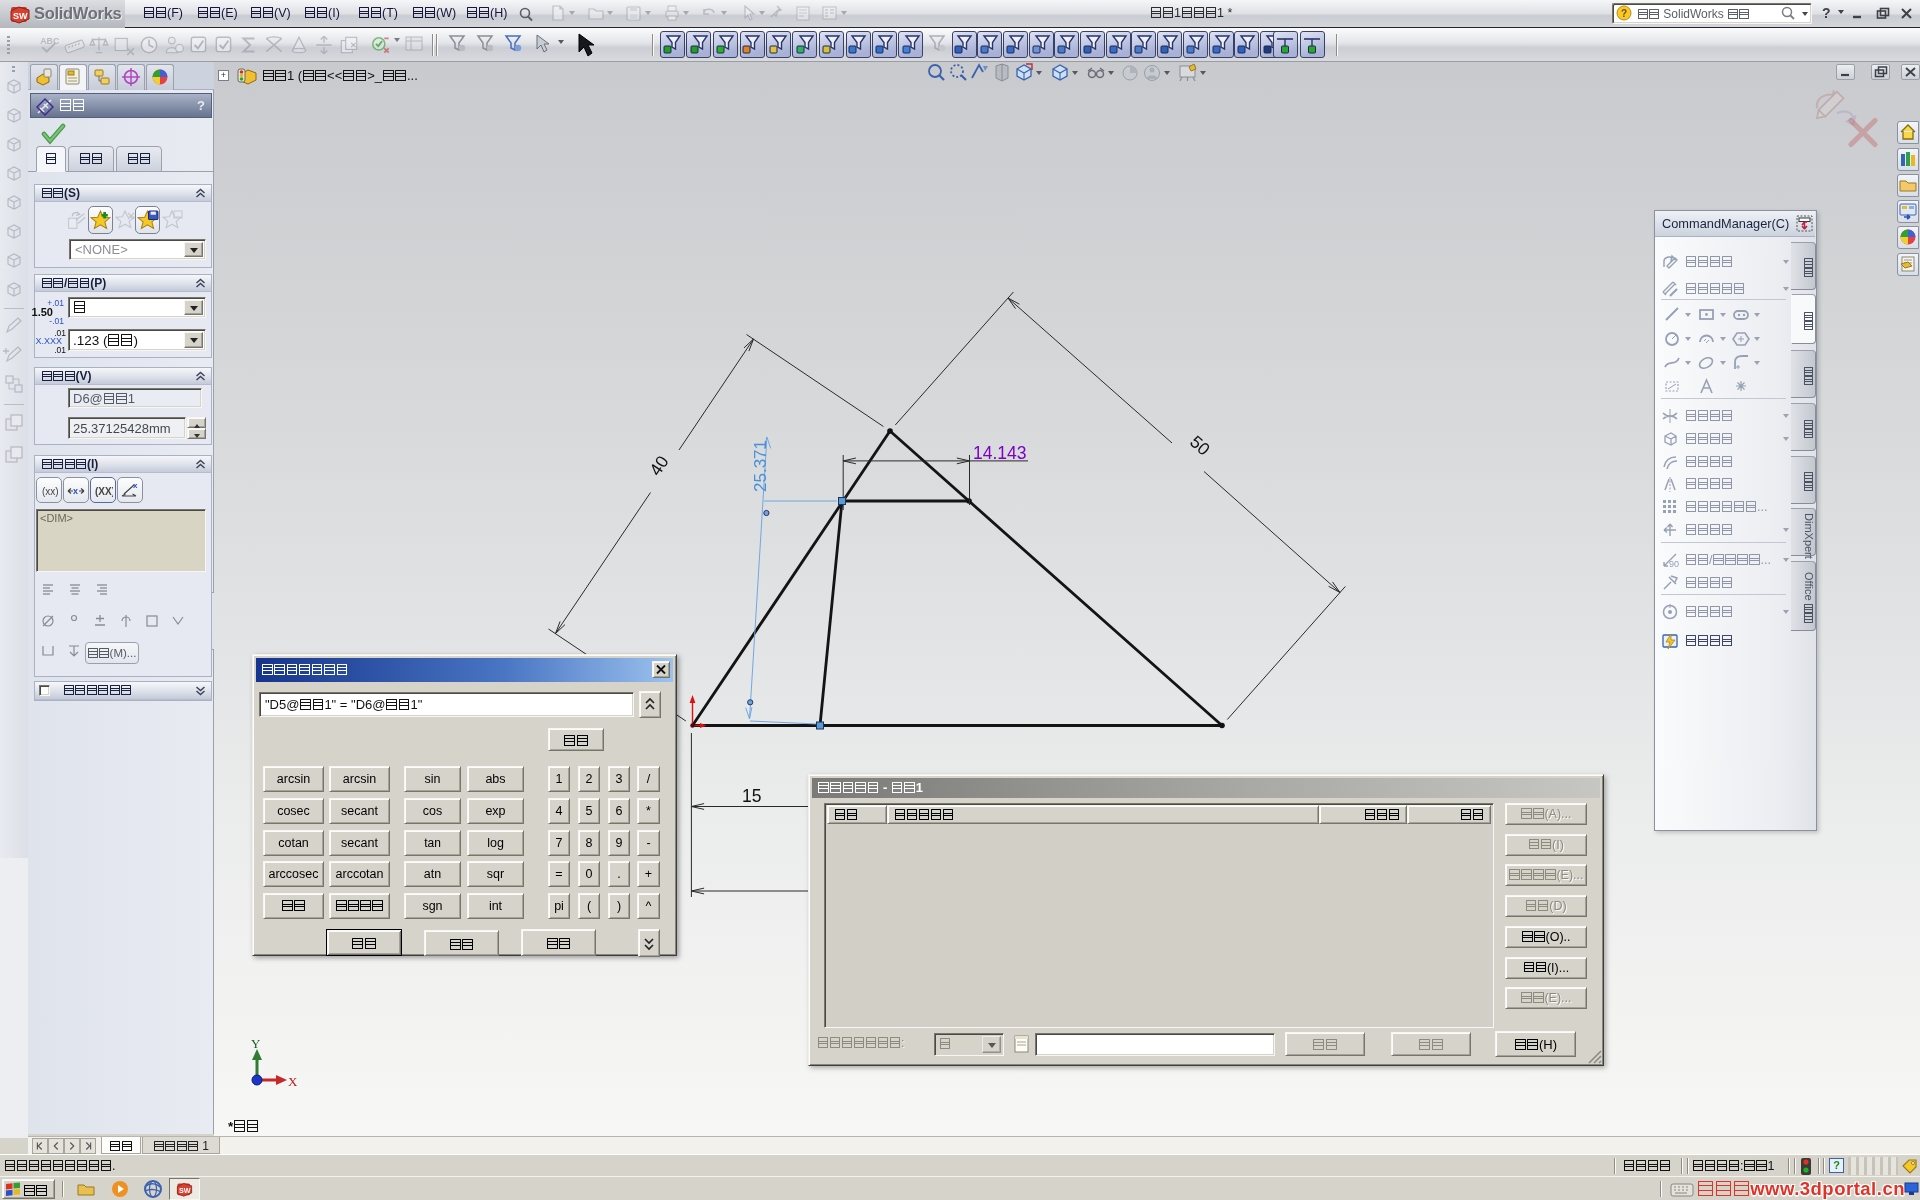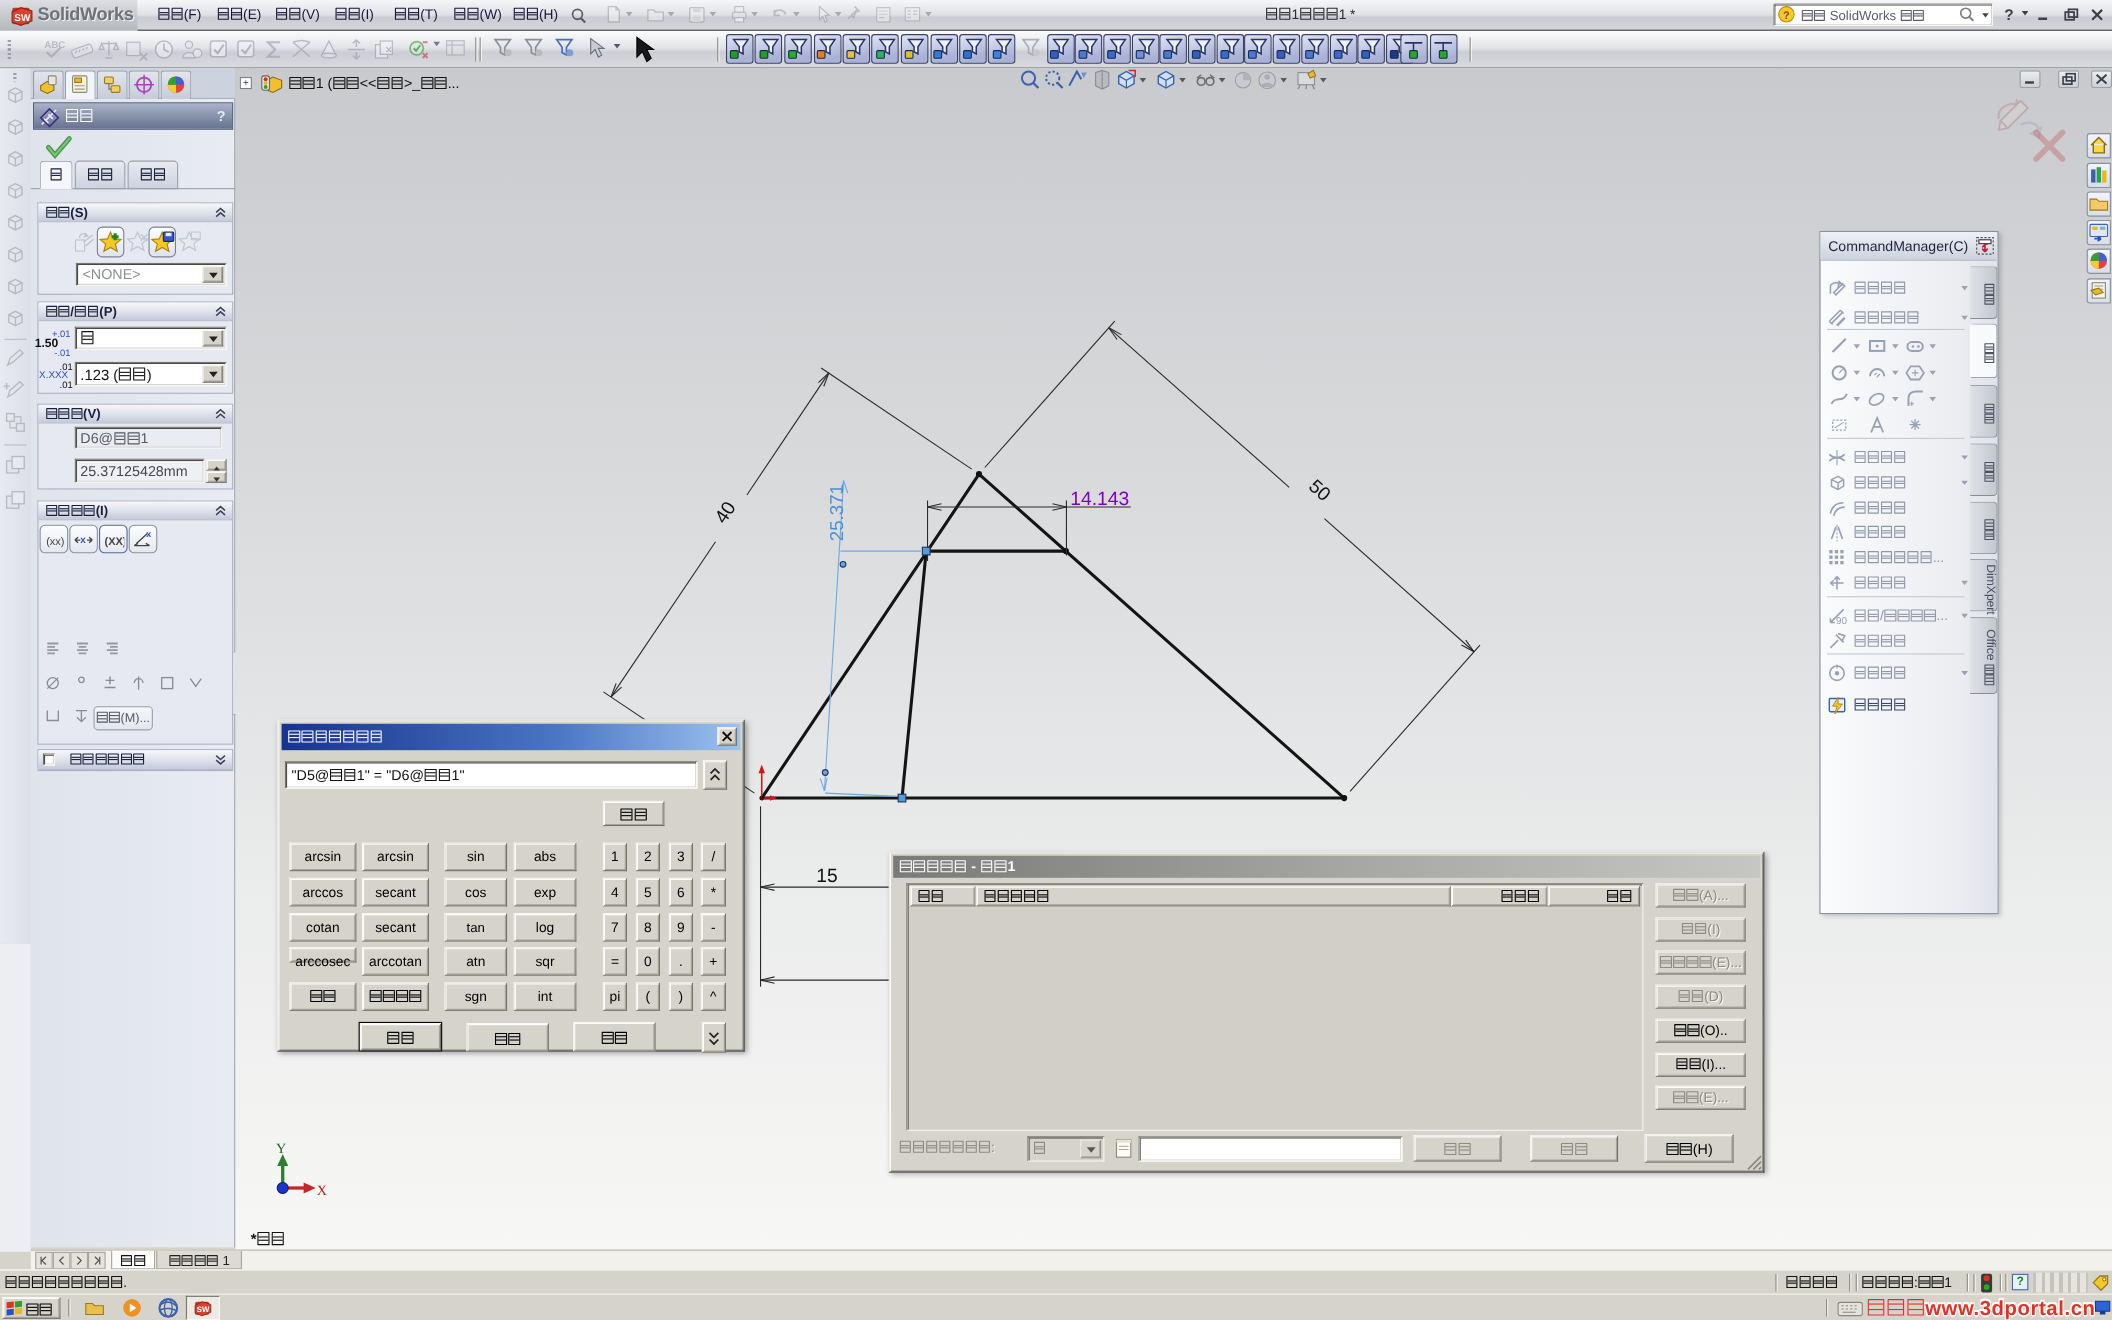--- a/index.html
+++ b/index.html
@@ -520,20 +520,23 @@
     </svg>
     <div class="abs" style="left:62px;top:415px;width:26px;height:26px;border:1.5px solid #5a6a9a;border-radius:5px;background:linear-gradient(#fcfdfe,#e4e8ee)"></div>
     <svg class="abs" style="left:65px;top:418px" width="20" height="20" viewBox="0 0 20 20">
       <text x="2" y="15" font-size="10" font-weight="bold" fill="#444">(XX)</text>
     </svg>
     <div class="abs" style="left:89px;top:415px;width:26px;height:26px;border:1.5px solid #8a92a0;border-radius:5px;background:linear-gradient(#fcfdfe,#e4e8ee)"></div>
     <svg class="abs" style="left:92px;top:418px" width="20" height="20" viewBox="0 0 20 20">
       <path d="M2 16 L16 16 M2 16 l3.5 -2 M2 16 l-0 0 M16 16 l-3.5 -2 M4 14 L14 5" stroke="#444" stroke-width="1.2" fill="none"></path>
       <text x="13" y="8" font-size="8" fill="#2a50c8" font-weight="bold">x</text>
     </svg>
+    <div class="abs sunk" style="left:8px;top:447px;width:170px;height:63px;background:#d9d5c5">
+      <div class="abs" style="left:3px;top:2px;font-size:11px;color:#6a675a">&lt;DIM&gt;</div>
+    </div>
     <svg class="abs" style="left:12px;top:520px;opacity:.75" width="18" height="16" viewBox="0 0 16 16">
       <path d="M2 3h10M2 6h7M2 9h10M2 12h7" stroke="#7a7e88" stroke-width="1.6"></path>
     </svg>
     <svg class="abs" style="left:38px;top:520px;opacity:.75" width="18" height="16" viewBox="0 0 16 16">
       <path d="M3 3h10M4.5 6h7M3 9h10M4.5 12h7" stroke="#7a7e88" stroke-width="1.6"></path>
     </svg>
     <svg class="abs" style="left:64px;top:520px;opacity:.75" width="18" height="16" viewBox="0 0 16 16">
       <path d="M4 3h10M7 6h7M4 9h10M7 12h7" stroke="#7a7e88" stroke-width="1.6"></path>
     </svg>
     <svg class="abs" style="left:12px;top:551px" width="16" height="16" viewBox="0 0 16 16">
@@ -946,37 +949,37 @@
     </div>
     <div class="btn abs" style="left:295px;top:73px;width:56px;height:23px;padding-top:4px;font-size:13px"><i></i><i></i></div>
     <div class="btn abs" style="left:10px;top:111px;width:61px;height:26px;padding-top:5px;font-size:12.5px">arcsin</div>
     <div class="btn abs" style="left:76px;top:111px;width:61px;height:26px;padding-top:5px;font-size:12.5px">arcsin</div>
     <div class="btn abs" style="left:151px;top:111px;width:57px;height:26px;padding-top:5px;font-size:12.5px">sin</div>
     <div class="btn abs" style="left:214px;top:111px;width:57px;height:26px;padding-top:5px;font-size:12.5px">abs</div>
     <div class="btn abs" style="left:295px;top:111px;width:22px;height:26px;padding-top:5px;font-size:12.5px">1</div>
     <div class="btn abs" style="left:325px;top:111px;width:22px;height:26px;padding-top:5px;font-size:12.5px">2</div>
     <div class="btn abs" style="left:355px;top:111px;width:22px;height:26px;padding-top:5px;font-size:12.5px">3</div>
     <div class="btn abs" style="left:384px;top:111px;width:23px;height:26px;padding-top:5px;font-size:12.5px">/</div>
-    <div class="btn abs" style="left:10px;top:143px;width:61px;height:26px;padding-top:5px;font-size:12.5px">arccos</div>
+    <div class="btn abs" style="left:10px;top:143px;width:61px;height:26px;padding-top:5px;font-size:12.5px">cosec</div>
     <div class="btn abs" style="left:76px;top:143px;width:61px;height:26px;padding-top:5px;font-size:12.5px">secant</div>
     <div class="btn abs" style="left:151px;top:143px;width:57px;height:26px;padding-top:5px;font-size:12.5px">cos</div>
     <div class="btn abs" style="left:214px;top:143px;width:57px;height:26px;padding-top:5px;font-size:12.5px">exp</div>
     <div class="btn abs" style="left:295px;top:143px;width:22px;height:26px;padding-top:5px;font-size:12.5px">4</div>
     <div class="btn abs" style="left:325px;top:143px;width:22px;height:26px;padding-top:5px;font-size:12.5px">5</div>
     <div class="btn abs" style="left:355px;top:143px;width:22px;height:26px;padding-top:5px;font-size:12.5px">6</div>
     <div class="btn abs" style="left:384px;top:143px;width:23px;height:26px;padding-top:5px;font-size:12.5px">*</div>
     <div class="btn abs" style="left:10px;top:175px;width:61px;height:26px;padding-top:5px;font-size:12.5px">cotan</div>
     <div class="btn abs" style="left:76px;top:175px;width:61px;height:26px;padding-top:5px;font-size:12.5px">secant</div>
     <div class="btn abs" style="left:151px;top:175px;width:57px;height:26px;padding-top:5px;font-size:12px">tan</div>
     <div class="btn abs" style="left:214px;top:175px;width:57px;height:26px;padding-top:5px;font-size:12.5px">log</div>
     <div class="btn abs" style="left:295px;top:175px;width:22px;height:26px;padding-top:5px;font-size:12.5px">7</div>
     <div class="btn abs" style="left:325px;top:175px;width:22px;height:26px;padding-top:5px;font-size:12.5px">8</div>
     <div class="btn abs" style="left:355px;top:175px;width:22px;height:26px;padding-top:5px;font-size:12.5px">9</div>
     <div class="btn abs" style="left:384px;top:175px;width:23px;height:26px;padding-top:5px;font-size:12.5px">-</div>
-    <div class="btn abs" style="left:10px;top:206px;width:61px;height:14px;padding-top:5px;font-size:12.5px">arccosec</div>
+    <div class="btn abs" style="left:10px;top:206px;width:61px;height:26px;padding-top:5px;font-size:12.5px">arccosec</div>
     <div class="btn abs" style="left:76px;top:206px;width:61px;height:26px;padding-top:5px;font-size:12.5px">arccotan</div>
     <div class="btn abs" style="left:151px;top:206px;width:57px;height:26px;padding-top:5px;font-size:12.5px">atn</div>
     <div class="btn abs" style="left:214px;top:206px;width:57px;height:26px;padding-top:5px;font-size:12.5px">sqr</div>
     <div class="btn abs" style="left:295px;top:206px;width:22px;height:26px;padding-top:5px;font-size:12.5px">=</div>
     <div class="btn abs" style="left:325px;top:206px;width:22px;height:26px;padding-top:5px;font-size:12.5px">0</div>
     <div class="btn abs" style="left:355px;top:206px;width:22px;height:26px;padding-top:5px;font-size:12.5px">.</div>
     <div class="btn abs" style="left:384px;top:206px;width:23px;height:26px;padding-top:5px;font-size:12.5px">+</div>
     <div class="btn abs" style="left:10px;top:238px;width:61px;height:26px;padding-top:5px;font-size:12.5px"><i></i><i></i></div>
     <div class="btn abs" style="left:76px;top:238px;width:61px;height:26px;padding-top:5px;font-size:12.5px"><i></i><i></i><i></i><i></i></div>
     <div class="btn abs" style="left:151px;top:238px;width:57px;height:26px;padding-top:5px;font-size:12.5px">sgn</div>

